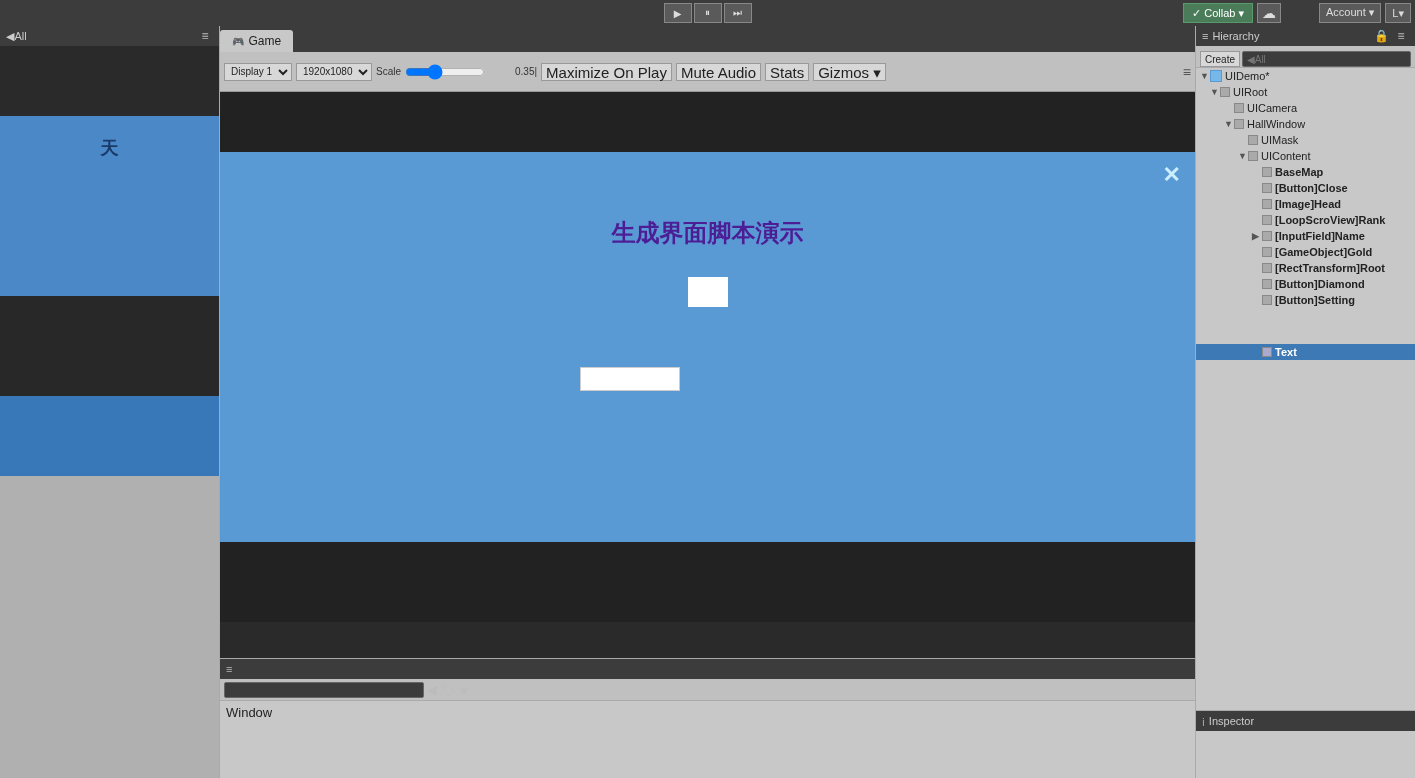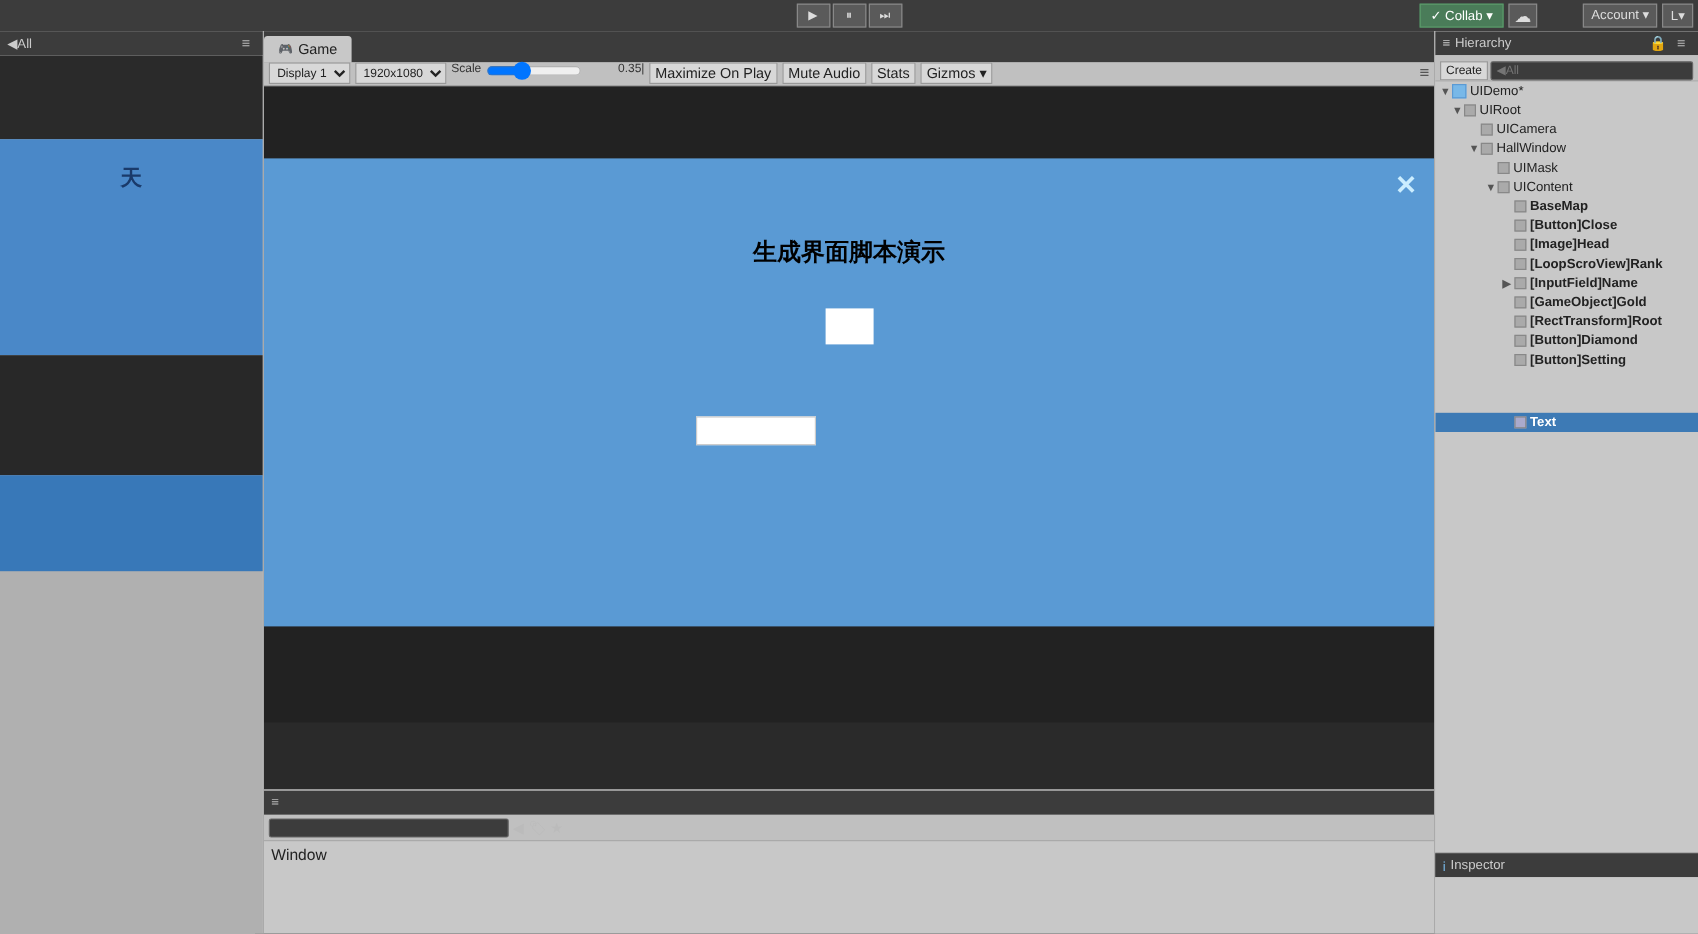--- a/index.html
+++ b/index.html
@@ -180,41 +180,41 @@
       align-items: center;
       gap: 4px;
       height: 22px;
     }
     .game-tab-icon {
       color: #555;
       font-size: 10px;
     }
 
     .game-toolbar {
-      height: 20px;
+      height: 40px;
       background: #c0c0c0;
       display: flex;
-      align-items: flex-start;
+      align-items: center;
       gap: 4px;
       padding: 0 4px;
       border-bottom: 1px solid #999;
     }
     .toolbar-select {
       height: 18px;
       background: #d8d8d8;
       border: 1px solid #999;
       font-size: 10px;
       color: #222;
       padding: 0 2px;
     }
     .toolbar-btn-small {
       height: 18px;
       background: #d8d8d8;
       border: 1px solid #999;
-      font-size: 12px;
+      font-size: 15px;
       color: #222;
       padding: 0 4px;
       cursor: pointer;
     }
     .scale-label { font-size: 10px; color: #333; }
     .scale-slider {
       width: 80px;
       height: 14px;
     }
     .scale-value { font-size: 10px; color: #333; padding-left: 26px; }
@@ -264,22 +264,22 @@
       color: #1a3a6a;
       font-size: 28px;
       font-weight: bold;
       letter-spacing: 2px;
     }
     .game-subtitle {
       position: absolute;
       top: 65px;
       left: 50%;
       transform: translateX(-50%);
-      color: #000000;
-      font-size: 20px;
+      color: #4c1d95;
+      font-size: 24px;
       font-weight: bold;
       white-space: nowrap;
     }
     .game-white-box {
       position: absolute;
       top: 125px;
       left: 50%;
       transform: translateX(-50%);
       width: 40px;
       height: 30px;

